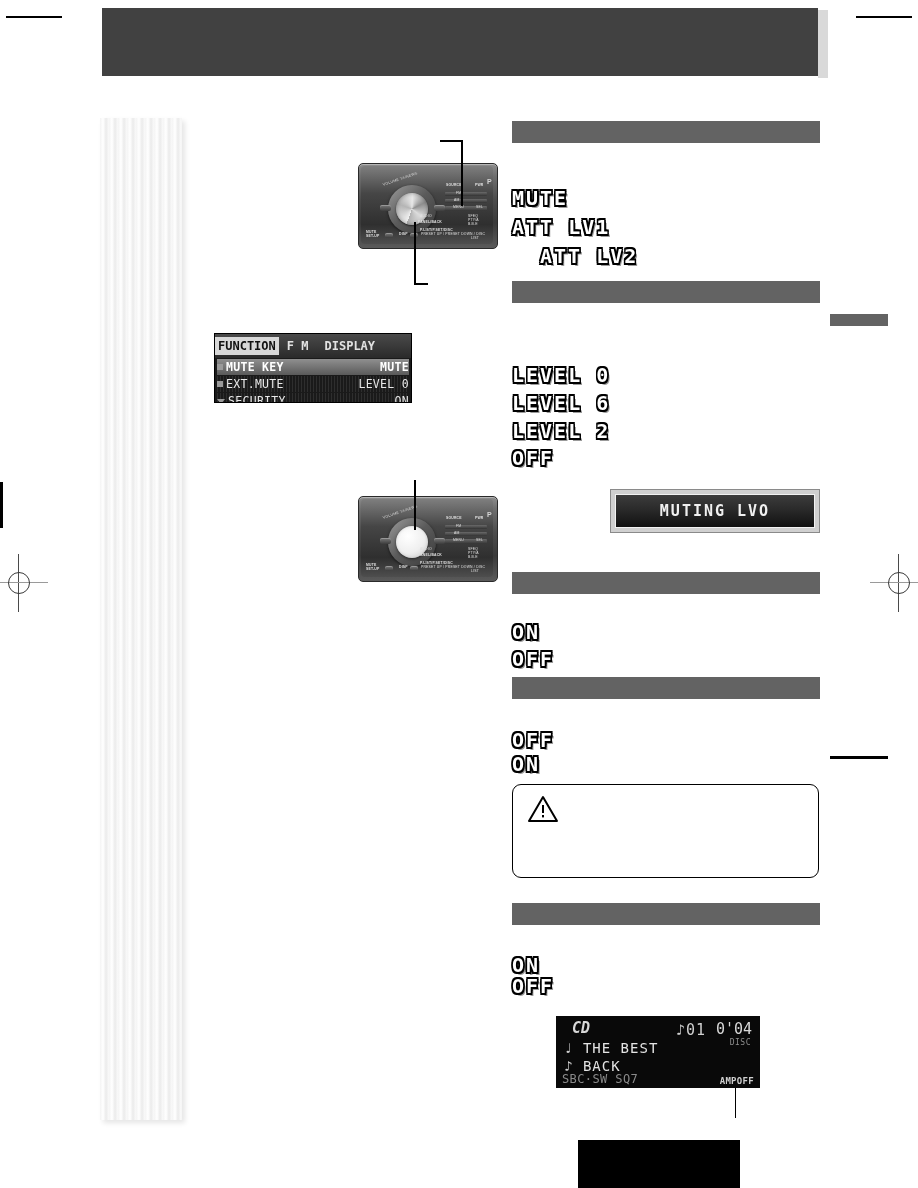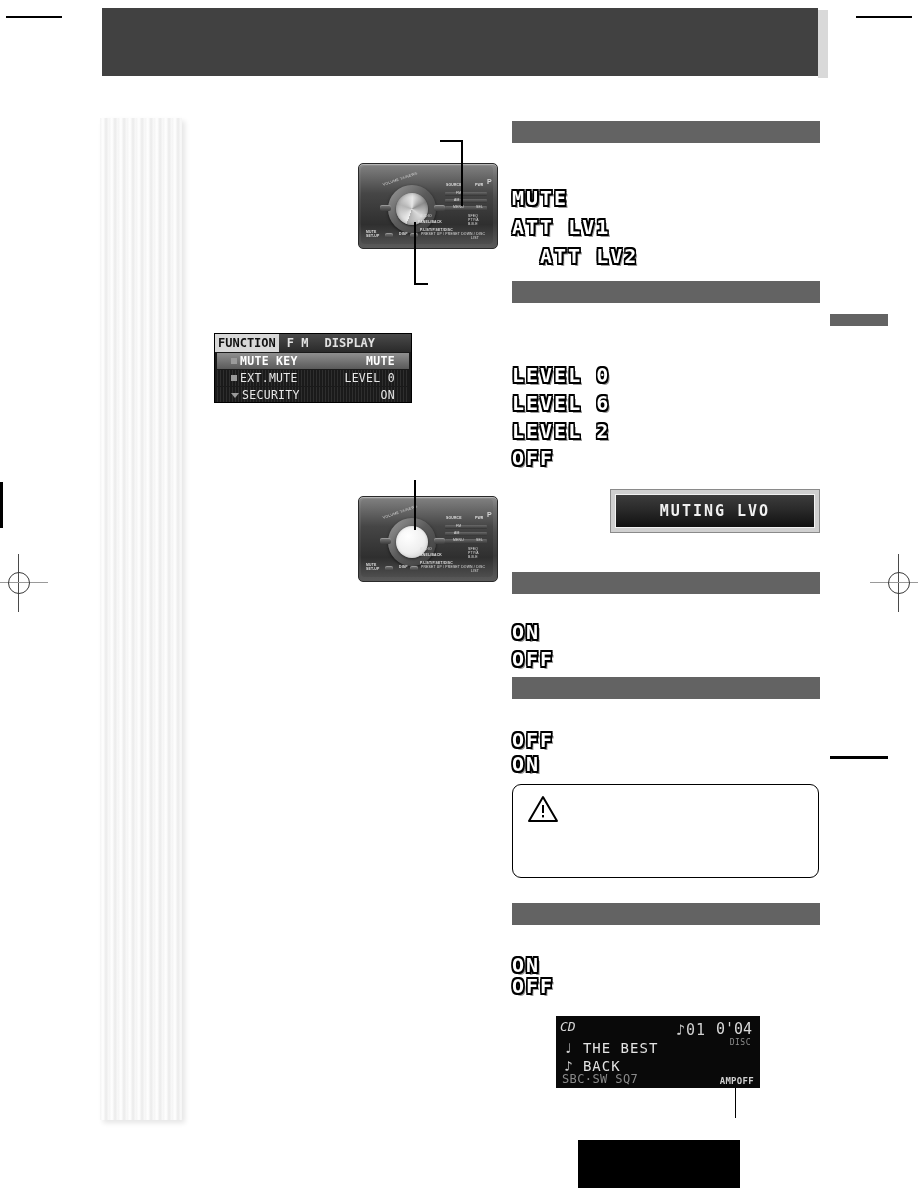--- a/index.html
+++ b/index.html
@@ -38,25 +38,25 @@
      text-shadow:
         -1.6px 0 0 #000, 1.6px 0 0 #000, 0 -1.6px 0 #000, 0 1.6px 0 #000,
         -1.6px -1.6px 0 #000, 1.6px -1.6px 0 #000, -1.6px 1.6px 0 #000, 1.6px 1.6px 0 #000,
         2.6px 2.6px 0 #9a9a9a;
      white-space:pre;}
 
   
   .func-panel{position:absolute;left:214px;top:333px;width:196px;height:68px;
       background:#1a1a1a;border:1px solid #000;
       font-family:"DejaVu Sans Mono",monospace;overflow:hidden;}
-  .func-top{height:18px;line-height:18px;display:flex;align-items:center;
+  .func-top{height:24px;line-height:18px;display:flex;align-items:center;
       background:linear-gradient(to bottom,#4a4a4a,#2a2a2a);}
   .func-top .ft-sel{background:#d8d8d8;color:#111;font-weight:bold;padding:0 3px;font-size:12px;}
   .func-top .ft{color:#e2e2e2;font-weight:bold;font-size:12px;padding:0 8px;}
-  .func-item{display:flex;align-items:center;height:16px;margin:1px 2px 0 2px;padding:0 14px;}
+  .func-item{display:flex;align-items:center;height:16px;margin:1px 2px 0 2px;padding:0 0;}
   .func-item .bullet{width:6px;height:6px;background:#9a9a9a;margin-right:3px;flex:0 0 auto;}
   .func-item .arrow{width:0;height:0;border-left:4px solid transparent;border-right:4px solid transparent;
       border-top:5px solid #9a9a9a;margin-right:3px;flex:0 0 auto;}
   .func-item .lbl{flex:1 1 auto;color:#e8e8e8;font-size:11.5px;letter-spacing:.3px;}
   .func-item .val{color:#e8e8e8;font-size:11.5px;letter-spacing:.3px;}
   .func-item.hi{background:linear-gradient(to bottom,#8f8f8f,#5a5a5a);}
   .func-item.hi .lbl,.func-item.hi .val{color:#fff;font-weight:bold;}
   .func-item.dot{background:repeating-linear-gradient(to right,#2e2e2e 0 1px,transparent 1px 3px);}
 
   
@@ -64,21 +64,21 @@
       background:#d0d0d0;border:1px solid #8a8a8a;padding:4px;box-sizing:border-box;}
   .muting-inner{width:100%;height:100%;box-sizing:border-box;border:1px solid #f2f2f2;
       background:linear-gradient(to bottom,#3c3c3c 0%,#2a2a2a 45%,#111 100%);
       display:flex;align-items:center;justify-content:center;}
   .muting-inner span{font-family:"DejaVu Sans Mono",monospace;font-size:15px;font-weight:bold;
       letter-spacing:2px;color:#f0f0f0;}
 
   
   .cd-disp{position:absolute;left:556px;top:1016px;width:204px;height:72px;background:#090909;
       font-family:"DejaVu Sans Mono",monospace;overflow:hidden;}
-  .cd-src{position:absolute;left:4px;top:3px;font-size:13px;font-weight:normal;font-style:italic;
+  .cd-src{position:absolute;left:16px;top:3px;font-size:15px;font-weight:bold;font-style:italic;
       color:#d8d8d8;letter-spacing:0px;}
   .cd-track{position:absolute;left:120px;top:5px;font-size:15px;color:#d0d0d0;letter-spacing:1px;}
   .cd-time{position:absolute;right:8px;top:4px;font-size:15px;color:#d8d8d8;letter-spacing:0px;}
   .cd-disc{position:absolute;right:9px;top:22px;font-size:8px;color:#8e8e8e;letter-spacing:.5px;}
   .cd-line1{position:absolute;left:8px;top:24px;font-size:14px;color:#e4e4e4;letter-spacing:1px;}
   .cd-line2{position:absolute;left:8px;top:42px;font-size:14px;color:#e4e4e4;letter-spacing:1px;}
   .cd-note{color:#cfcfcf;}
   .cd-foot{position:absolute;left:6px;bottom:2px;font-size:12px;color:#8a8a8a;letter-spacing:.4px;}
   .cd-amp{position:absolute;right:6px;bottom:2px;font-size:9px;color:#cfcfcf;letter-spacing:.3px;font-weight:bold;}
   .cd-leader{position:absolute;left:735px;top:1088px;width:1px;height:30px;background:#000;}

